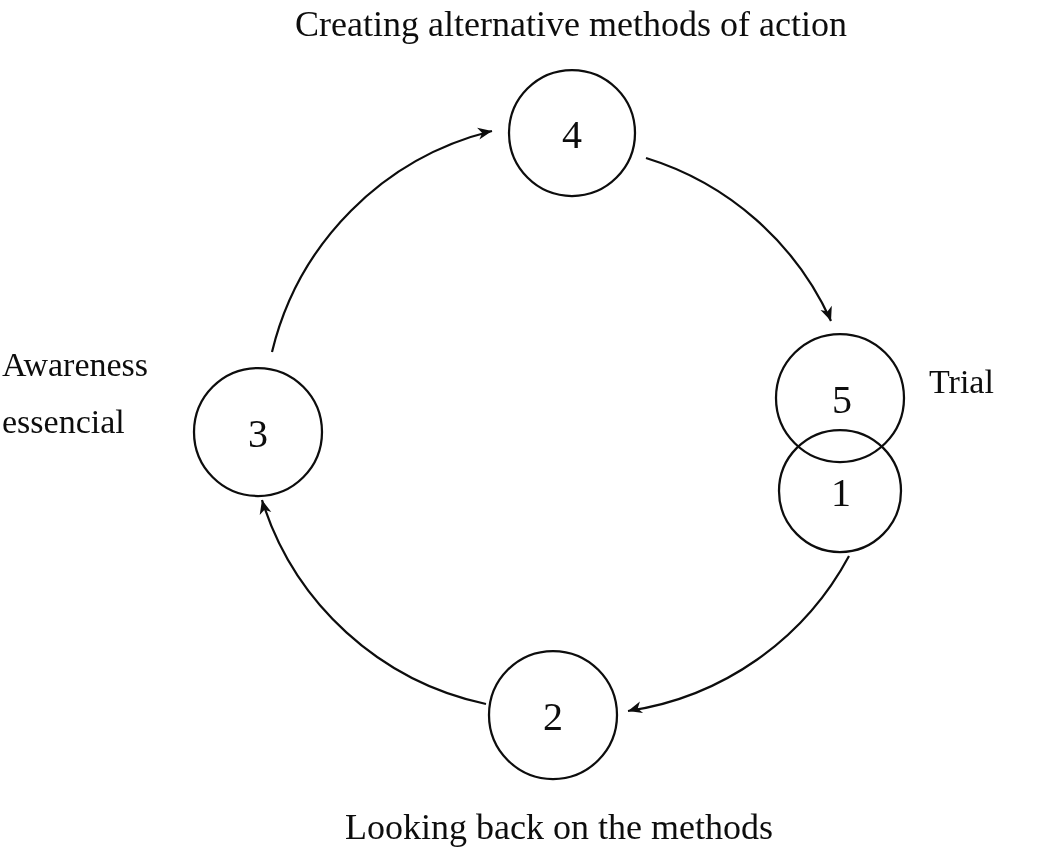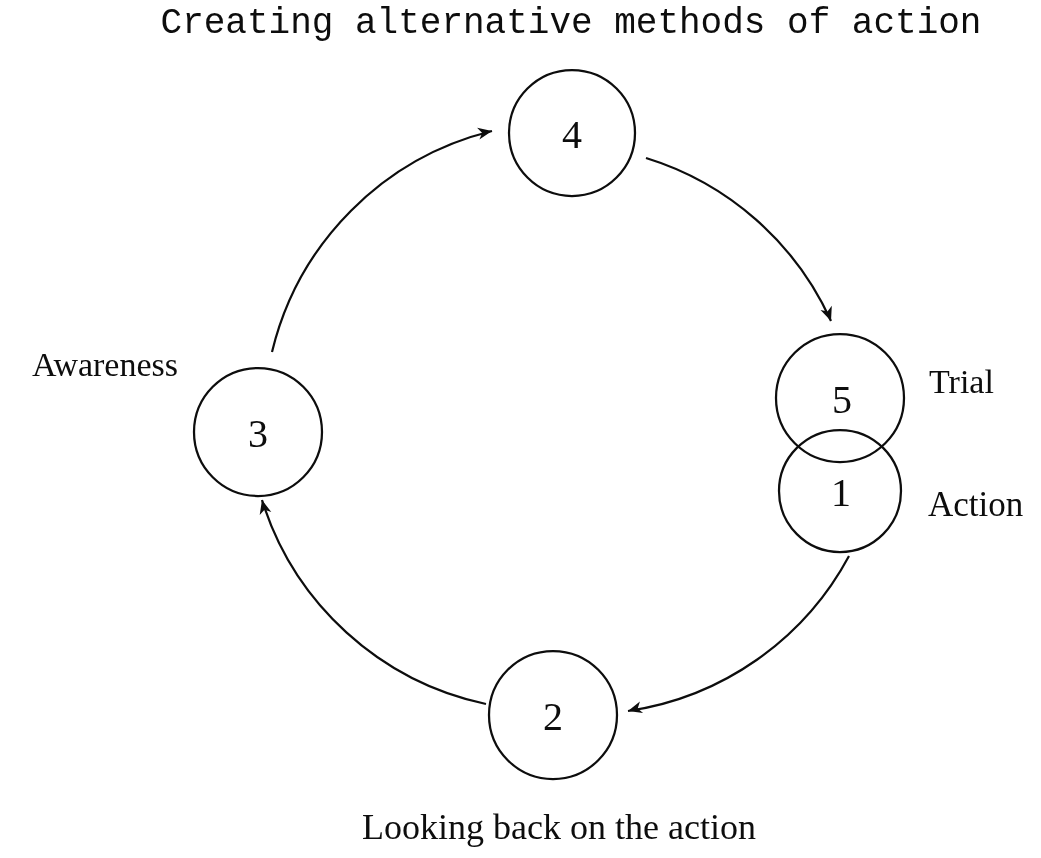--- a/index.html
+++ b/index.html
@@ -22,31 +22,30 @@
   .arrowhead{fill:var(--ink);stroke:none;}
   .node-number{
     font-family:"Liberation Serif","DejaVu Serif",serif;
     font-size:40px;
     fill:var(--ink);
   }
   .label{position:absolute;white-space:nowrap;}
   .label-top{
     left:571px;top:3px;transform:translateX(-50%);
     font-size:36px;
-    font-family:Liberation Mono, monospace;
   }
   .label-bottom{
     left:559px;top:806px;transform:translateX(-50%);
     font-size:36px;
   }
   .label-trial{left:929px;top:363px;font-size:34px;}
   .label-action{left:928px;top:485px;font-size:35px;}
   .label-left{
     position:absolute;left:2px;top:336px;width:176px;
-    text-align:right;font-size:34px;line-height:57px;
+    text-align:left;font-size:34px;line-height:57px;
     white-space:normal;
   }
 </style>
 </head>
 <body>
 
 <div class="canvas">
 
   <svg width="1041" height="858" viewBox="0 0 1041 858">
 
@@ -77,23 +76,23 @@
       <circle class="node-circle" cx="553" cy="715" r="64"></circle>
       <text class="node-number" x="553" y="716" text-anchor="middle" dominant-baseline="central">2</text>
 
       <circle class="node-circle" cx="258" cy="432" r="64"></circle>
       <text class="node-number" x="258" y="433" text-anchor="middle" dominant-baseline="central">3</text>
     </g>
   </svg>
 
   <div class="label label-top">Creating alternative methods of action</div>
 
-  <div class="label label-bottom">Looking back on the action</div>
+  <div class="label label-bottom">Looking back on the methods</div>
 
   <div class="label label-trial">Trial</div>
 
-  <div class="label label-action">Action</div>
 
   <div class="label-left">
     <div>Awareness</div>
+    <div>essencial</div>
   </div>
 
 </div>
 
 </body></html>

